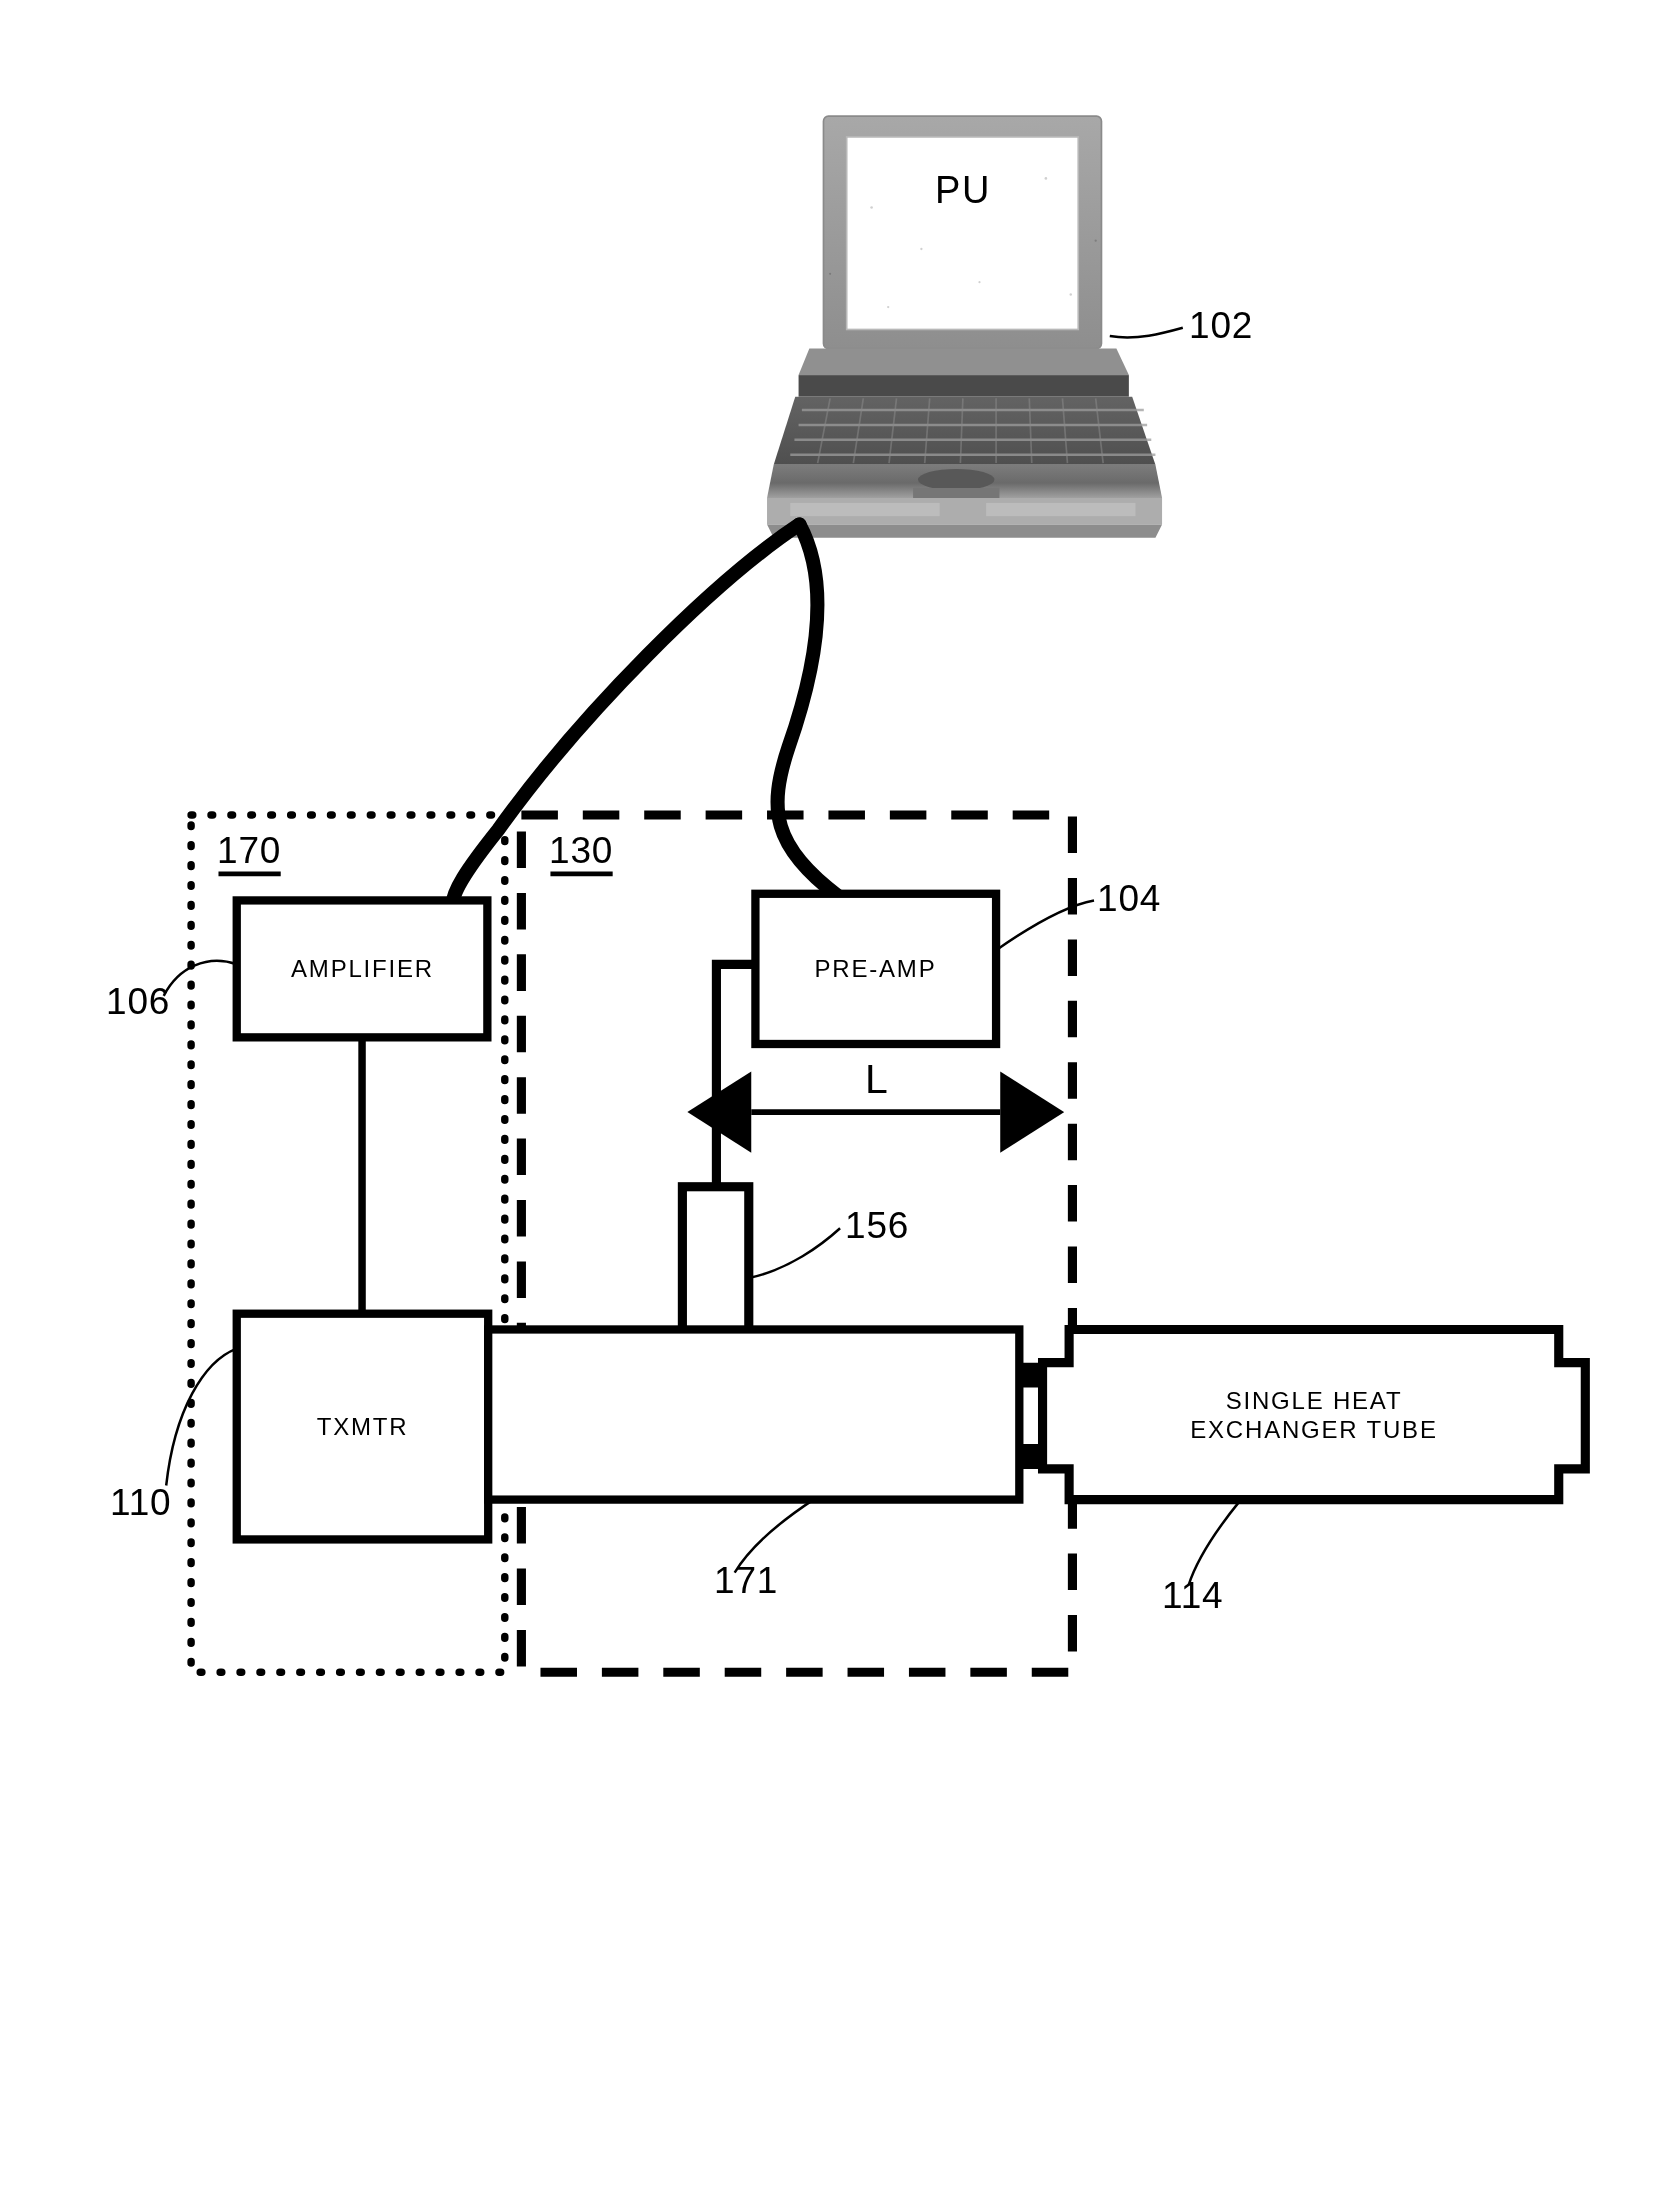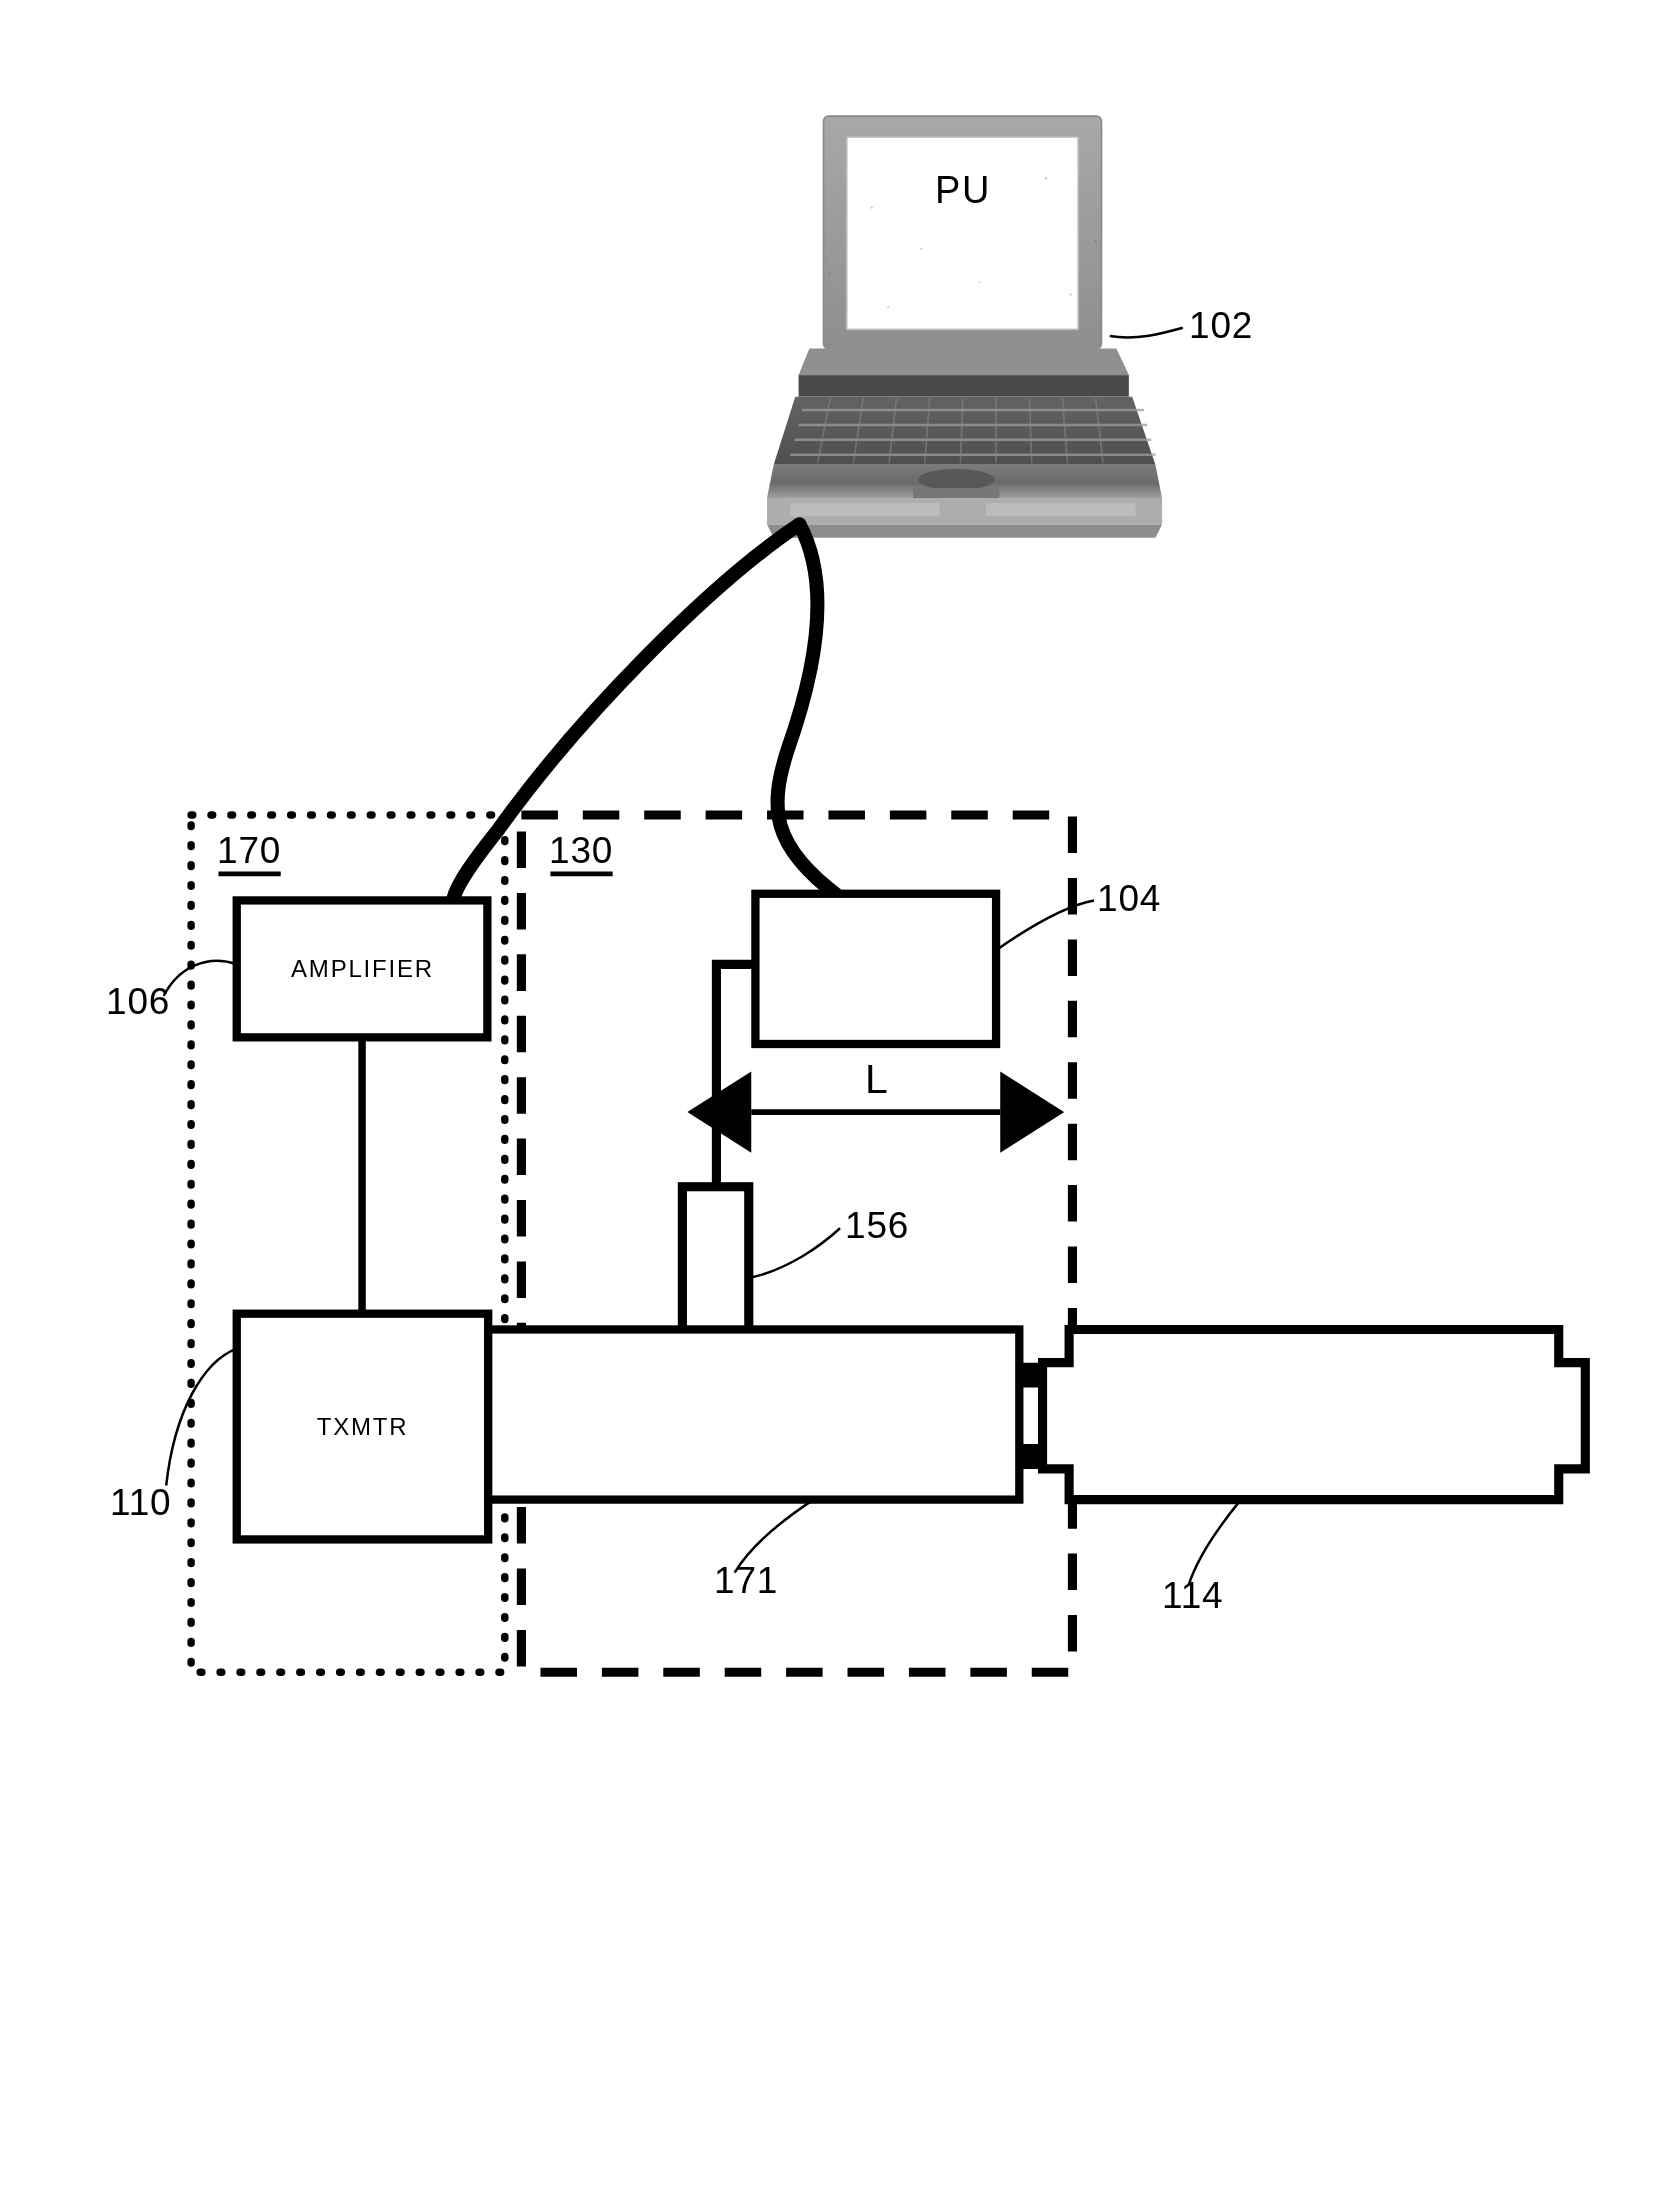--- a/index.html
+++ b/index.html
@@ -160,28 +160,33 @@
   <div class="lbl reftext" style="left:549px;top:830px;">130</div>
 
   <div class="lbl boxtext ctr" style="left:237px;top:901px;width:251px;height:137px;">AMPLIFIER</div>
 
   <div class="lbl reftext" style="left:106px;top:981px;">106</div>
 
   <div class="lbl boxtext ctr" style="left:237px;top:1314px;width:251px;height:226px;">TXMTR</div>
 
   <div class="lbl reftext" style="left:110px;top:1482px;">110</div>
 
+  <div class="lbl boxtext ctr" style="left:755px;top:894px;width:241px;height:150px;">PRE-AMP</div>
 
   <div class="lbl reftext" style="left:1097px;top:878px;">104</div>
 
   <div class="lbl reftext" style="left:845px;top:1205px;">156</div>
 
   <div class="lbl dimtext" style="left:865px;top:1056px;">L</div>
 
 
   <div class="lbl reftext" style="left:714px;top:1560px;">171</div>
 
+  <div class="lbl ctr" style="left:1079px;top:1345px;width:470px;height:141px;flex-direction:column;">
+    <span class="boxtext">SINGLE HEAT</span>
+    <span class="boxtext">EXCHANGER TUBE</span>
+  </div>
 
   <div class="lbl reftext" style="left:1162px;top:1575px;">114</div>
 
 
 </div>
 
 
 </body></html>

